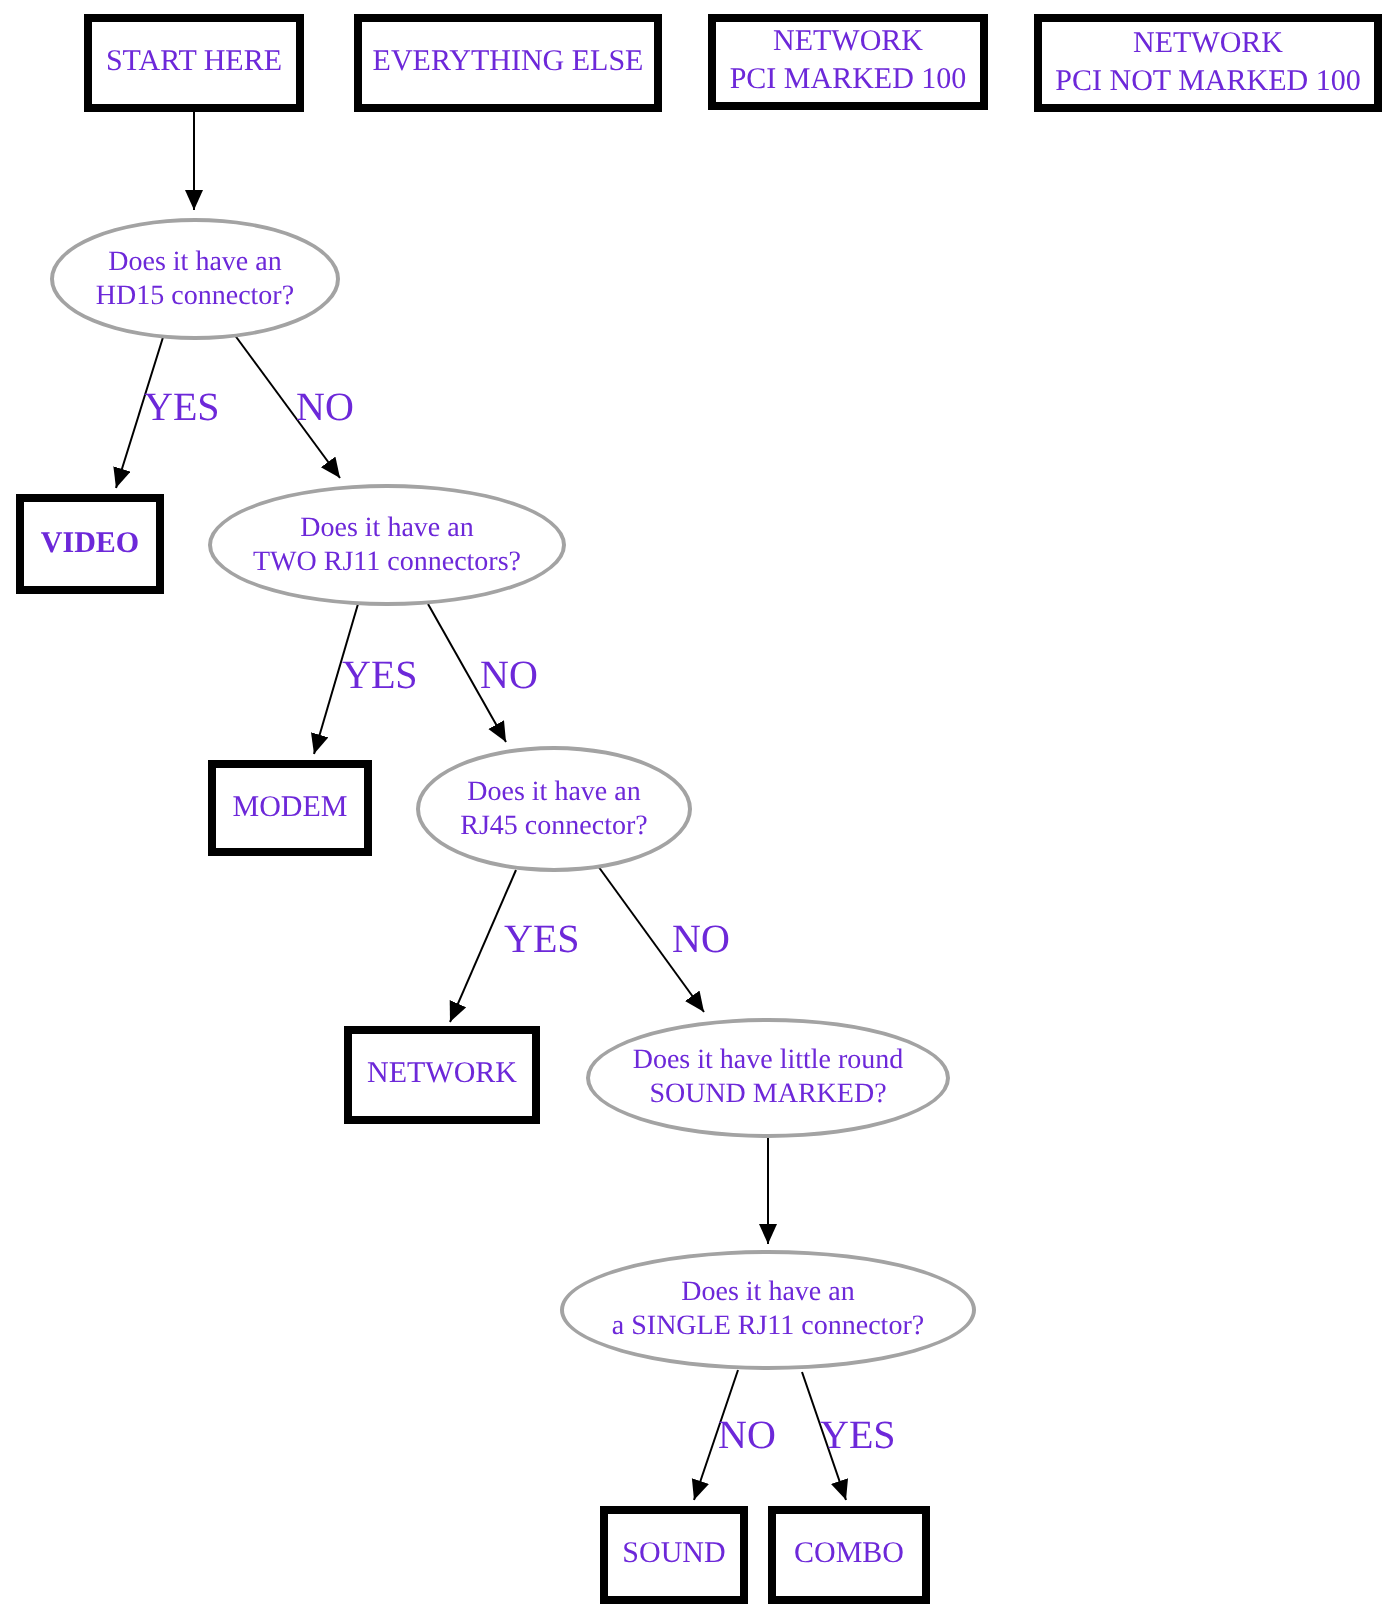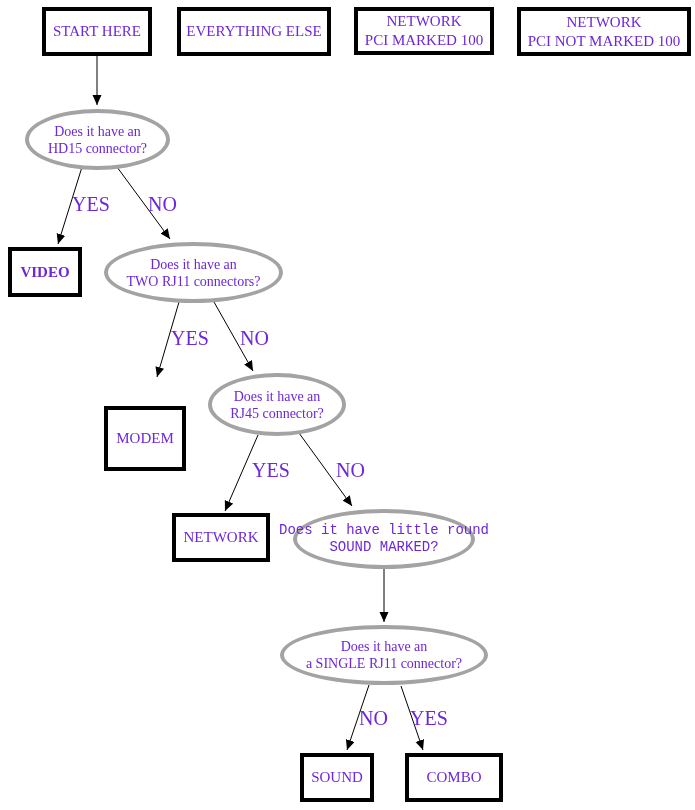--- a/index.html
+++ b/index.html
@@ -8,41 +8,41 @@
     font-family:"Liberation Serif","DejaVu Serif",serif;color:#6d28d9;overflow:hidden;
   }
   .arrows{position:absolute;left:0;top:0;pointer-events:none;}
   .node{
     position:absolute;box-sizing:border-box;background:#fff;
     display:flex;flex-direction:column;align-items:center;justify-content:center;
     text-align:center;white-space:nowrap;
   }
   .node span{display:block;}
   .box{border:4px solid #000;font-size:15px;line-height:19px;}
-  .ellipse{border:4px solid #a3a3a3;border-radius:50%;font-size:14px;line-height:17px;}
+  .ellipse{border:2px solid #a3a3a3;border-radius:50%;font-size:14px;line-height:17px;}
   .edge-label{
     position:absolute;font-size:20px;line-height:1;white-space:nowrap;
   }
   
   #n-start      {left:42px;  top:7px;   width:110px; height:49px;}
   #n-everything {left:177px; top:7px;   width:154px; height:49px;}
   #n-marked     {left:354px; top:7px;   width:140px; height:48px;}
   #n-notmarked  {left:517px; top:7px;   width:174px; height:49px;}
   
   #q-hd15       {left:25px;  top:109px; width:145px; height:61px;}
   #q-two-rj11   {left:104px; top:242px; width:179px; height:61px;}
   #q-rj45       {left:208px; top:373px; width:138px; height:63px;}
-  #q-sound      {left:293px; top:509px; width:182px; height:60px;font-family:Liberation Mono, monospace;}
+  #q-sound      {left:293px; top:509px; width:182px; height:60px;}
   #q-single     {left:280px; top:625px; width:208px; height:60px;}
   
   #n-video   {left:8px;   top:247px; width:74px; height:50px;font-weight:bold;}
-  #n-modem   {left:104px; top:380px; width:82px; height:65px;margin-top:26px;}
+  #n-modem   {left:104px; top:380px; width:82px; height:48px;}
   #n-network {left:172px; top:513px; width:98px; height:49px;}
   #n-sound   {left:300px; top:753px; width:74px; height:49px;justify-content:center;}
-  #n-combo   {left:405px; top:753px; width:98px; height:49px;}
+  #n-combo   {left:384px; top:753px; width:81px; height:49px;}
   
   #l-yes-video   {left:72px;  top:194px;}
   #l-no-two-rj11 {left:148px; top:194px;}
   #l-yes-modem   {left:171px; top:328px;}
   #l-no-rj45     {left:240px; top:328px;}
   #l-yes-network {left:252px; top:460px;}
   #l-no-sound    {left:336px; top:460px;}
   #l-no-soundbox {left:359px; top:708px;}
   #l-yes-combo   {left:410px; top:708px;}
 </style>

